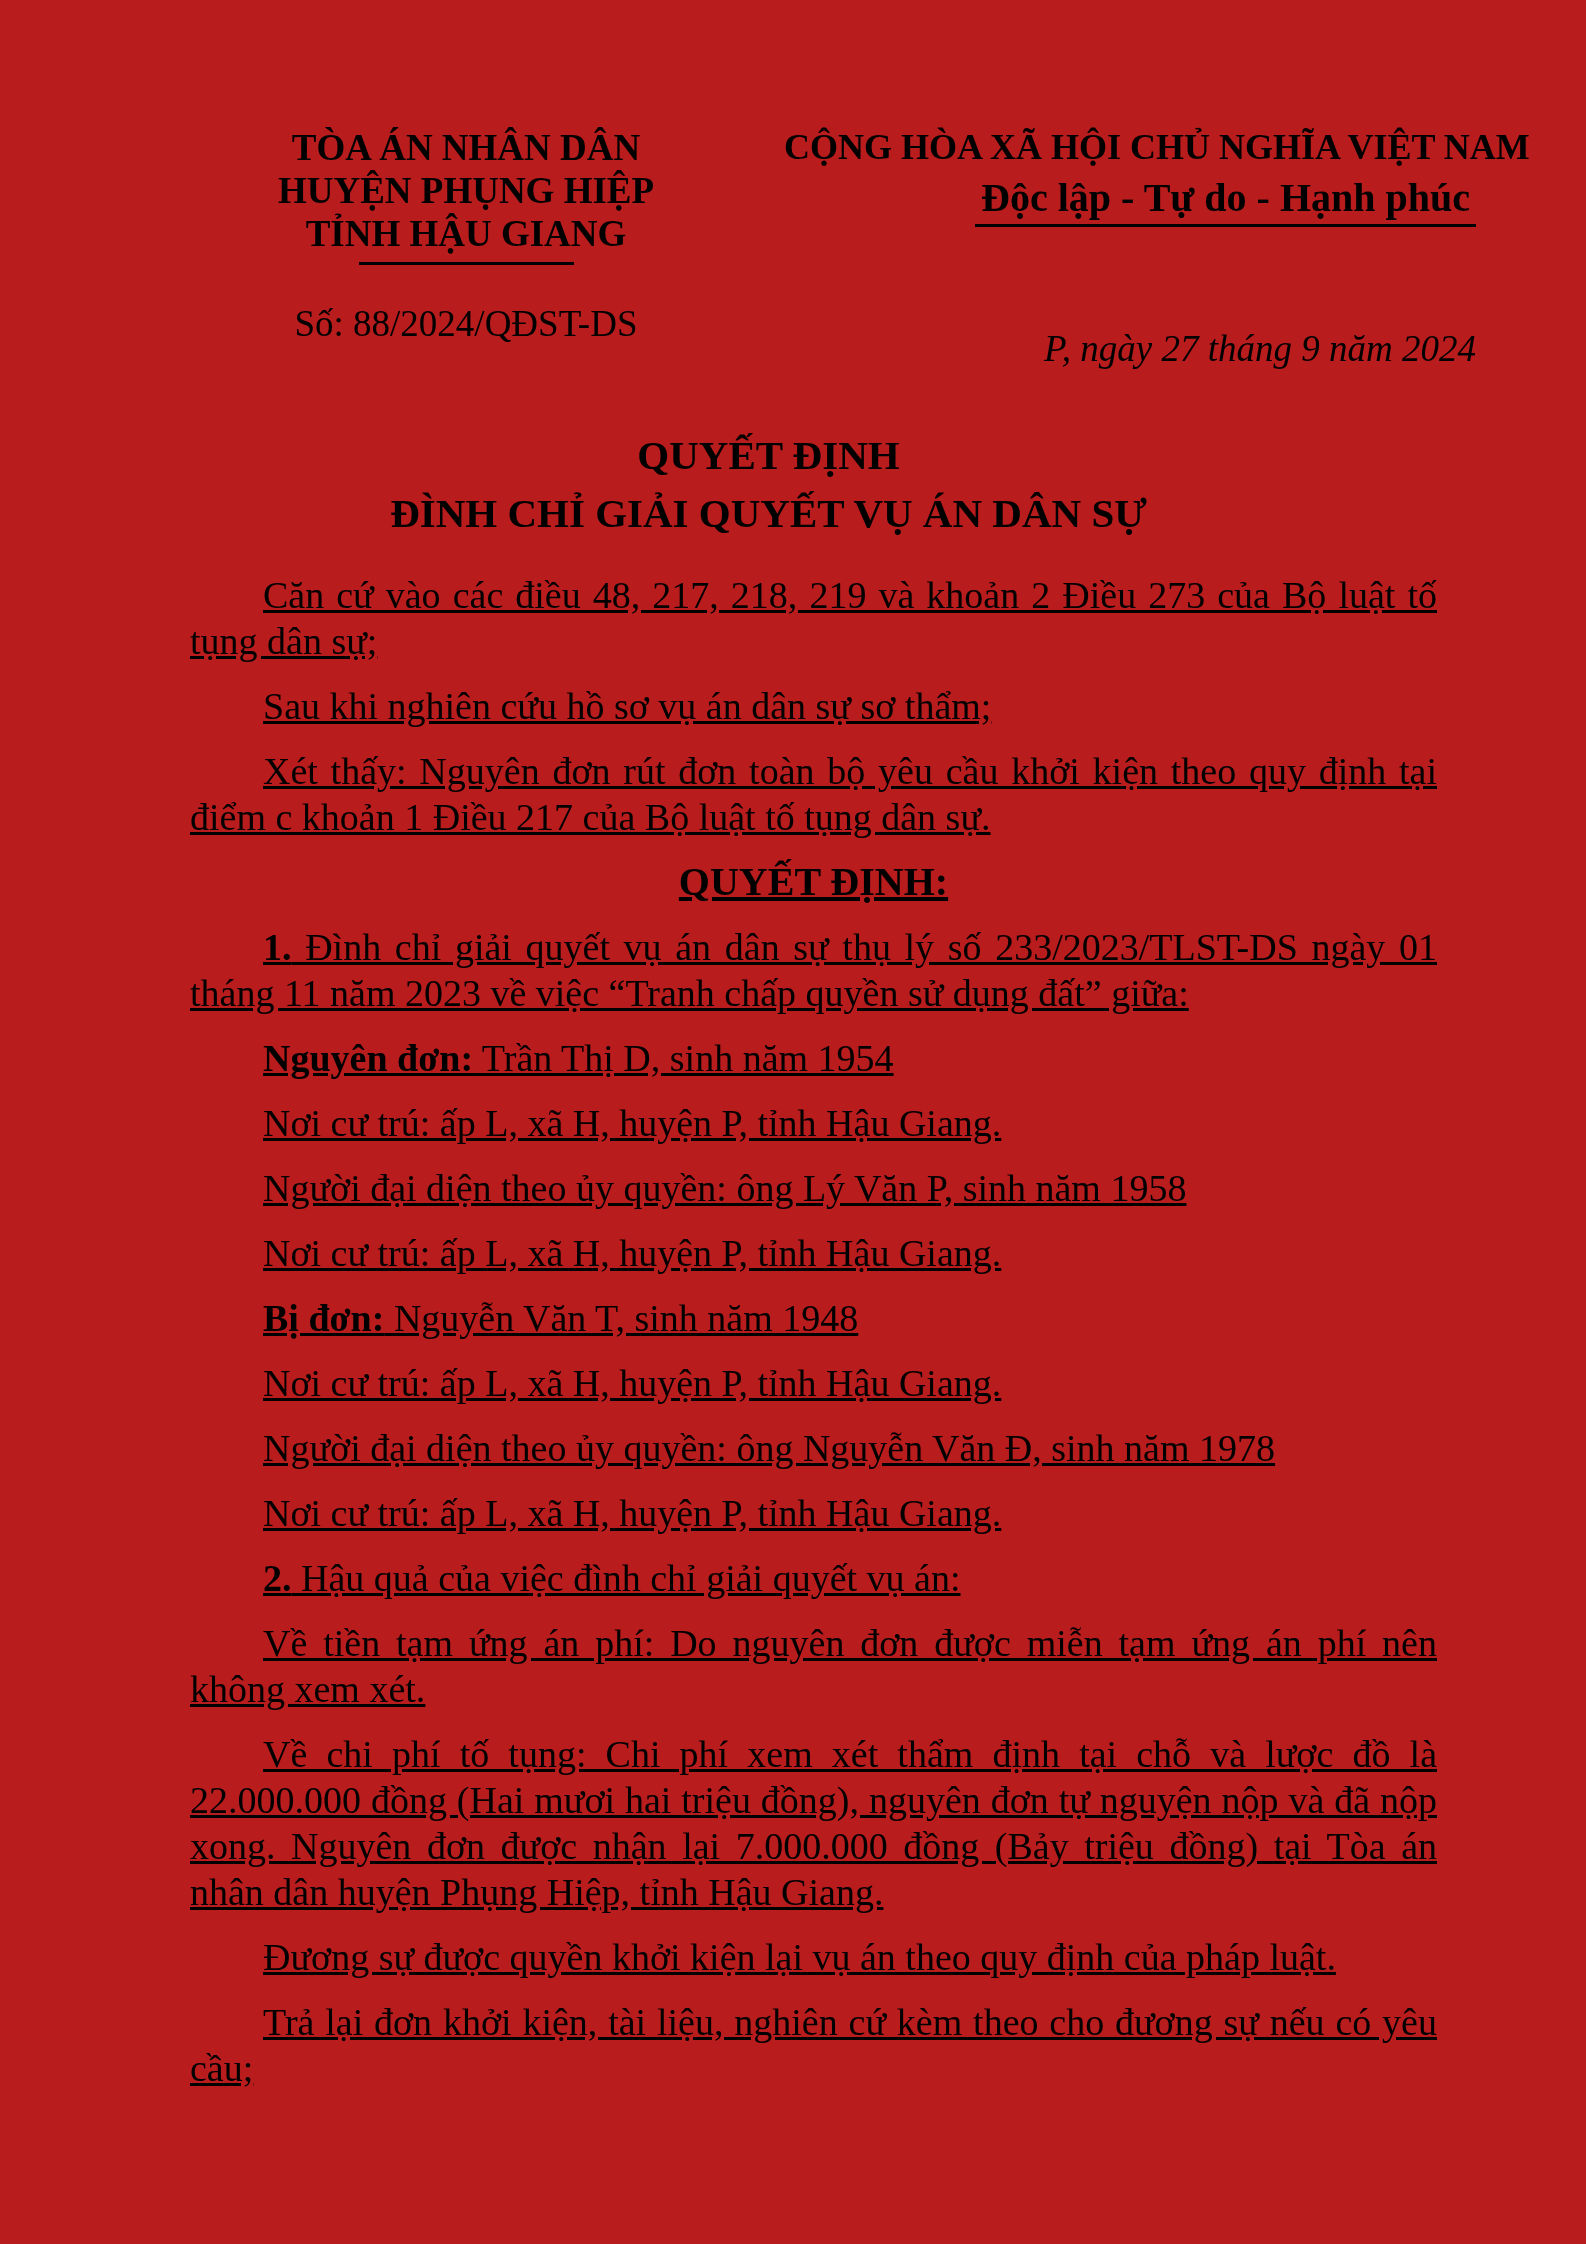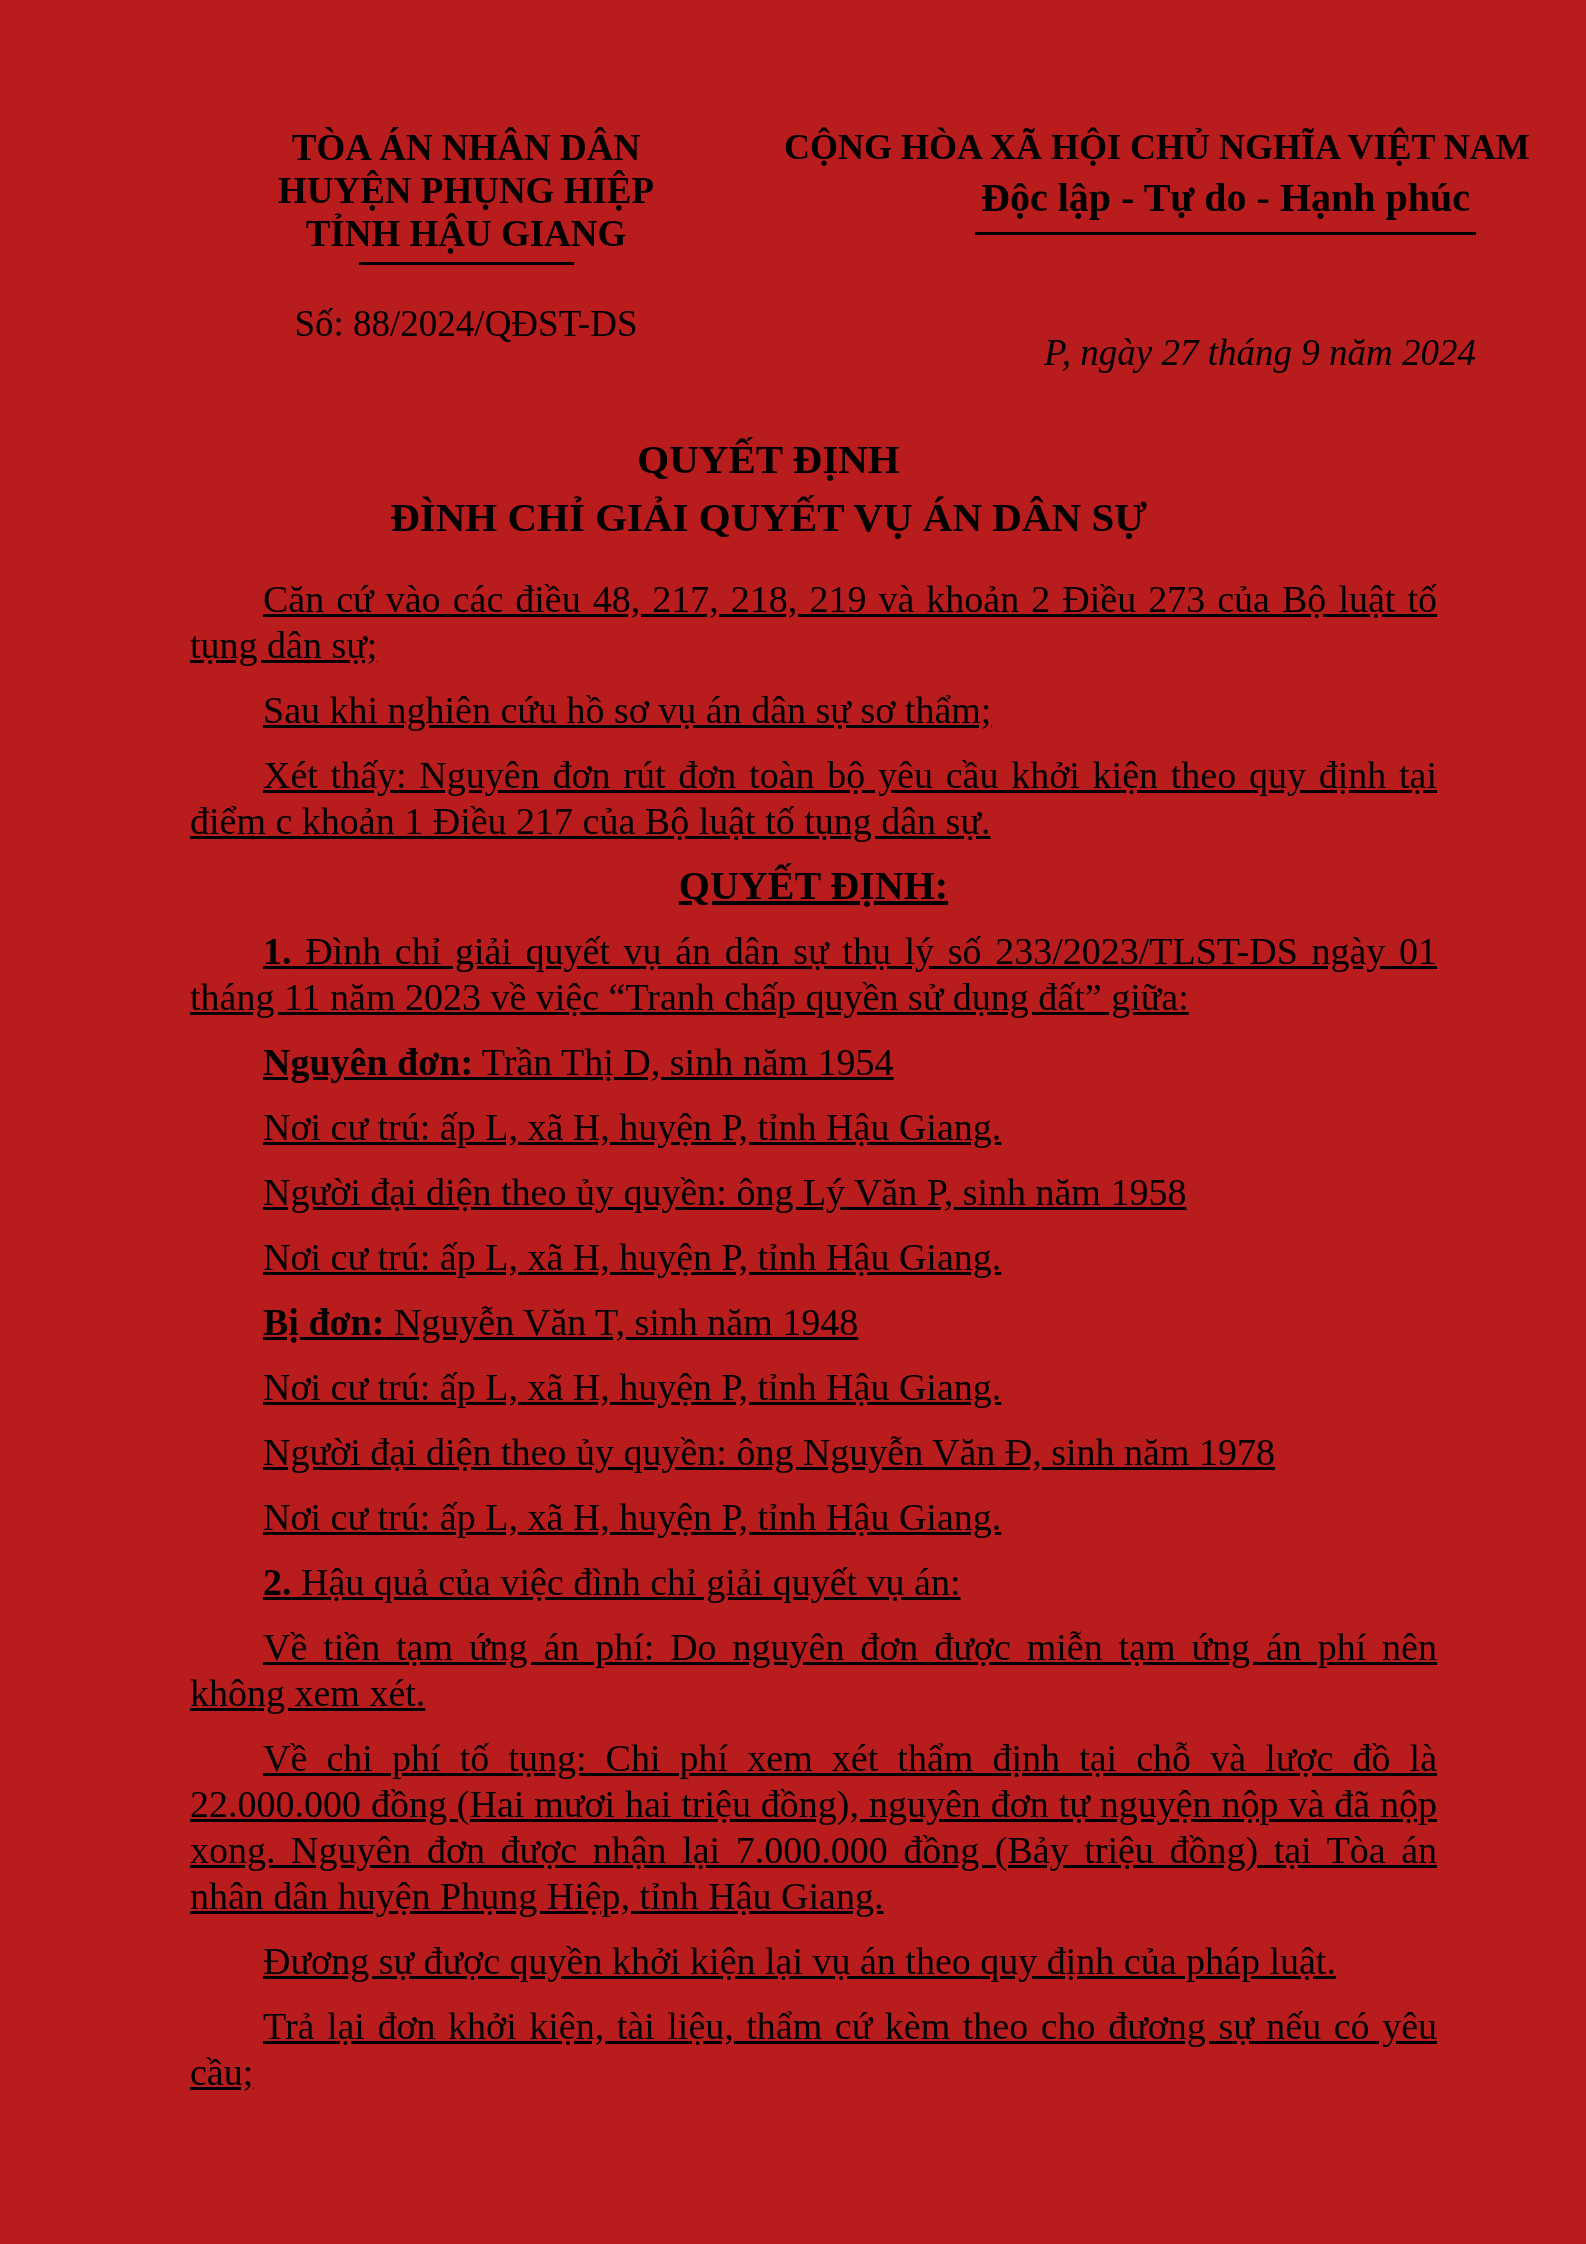--- a/index.html
+++ b/index.html
@@ -58,21 +58,21 @@
   .motto-line-2-wrap {
     margin-top: 5px;
     line-height: 50px;
   }
   .motto-line-2 {
     display: inline-block;
     font-weight: bold;
     font-size: 40px;
     line-height: 47px;
     border-bottom: 3px solid #000000;
-    padding: 0 6px 11px 6px;
+    padding: 0 6px 3px 6px;
     white-space: nowrap;
   }
   .date-line {
     font-style: italic;
     font-size: 37px;
     line-height: 43px;
     margin-top: 96px;
     white-space: nowrap;
   }
   
@@ -152,16 +152,16 @@
     <p class="para"><span class="lead">Bị đơn:</span><span> Nguyễn Văn T, sinh năm 1948</span></p>
     <p class="para">Nơi cư trú: ấp L, xã H, huyện P, tỉnh Hậu Giang.</p>
     <p class="para">Người đại diện theo ủy quyền: ông Nguyễn Văn Đ, sinh năm 1978</p>
     <p class="para">Nơi cư trú: ấp L, xã H, huyện P, tỉnh Hậu Giang.</p>
 
     <p class="para"><span class="lead">2.</span><span> Hậu quả của việc đình chỉ giải quyết vụ án:</span></p>
 
     <p class="para">Về tiền tạm ứng án phí: Do nguyên đơn được miễn tạm ứng án phí nên không xem xét.</p>
     <p class="para">Về chi phí tố tụng: Chi phí xem xét thẩm định tại chỗ và lược đồ là 22.000.000 đồng (Hai mươi hai triệu đồng), nguyên đơn tự nguyện nộp và đã nộp xong. Nguyên đơn được nhận lại 7.000.000 đồng (Bảy triệu đồng) tại Tòa án nhân dân huyện Phụng Hiệp, tỉnh Hậu Giang.</p>
     <p class="para">Đương sự được quyền khởi kiện lại vụ án theo quy định của pháp luật.</p>
-    <p class="para">Trả lại đơn khởi kiện, tài liệu, thẩm cứ kèm theo cho đương sự nếu có yêu cầu;</p>
+    <p class="para">Trả lại đơn khởi kiện, tài liệu, nghiên cứ kèm theo cho đương sự nếu có yêu cầu;</p>
   </div>
 
 </div>
 
 </body></html>

